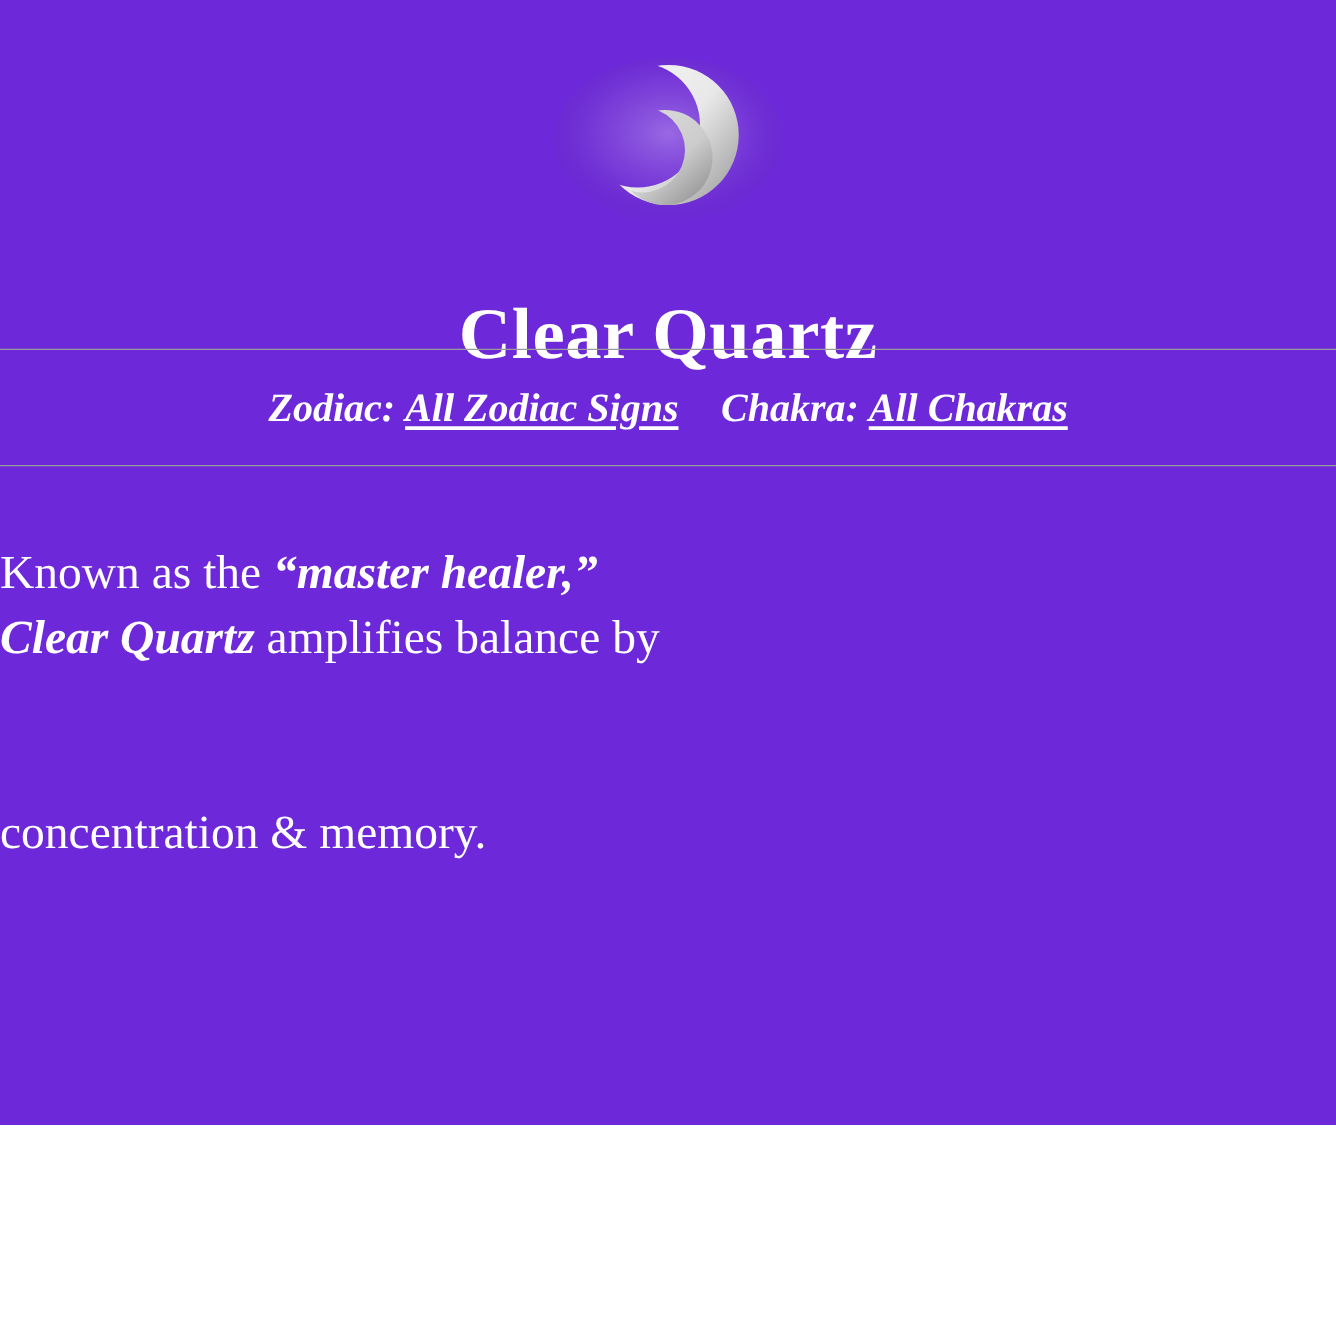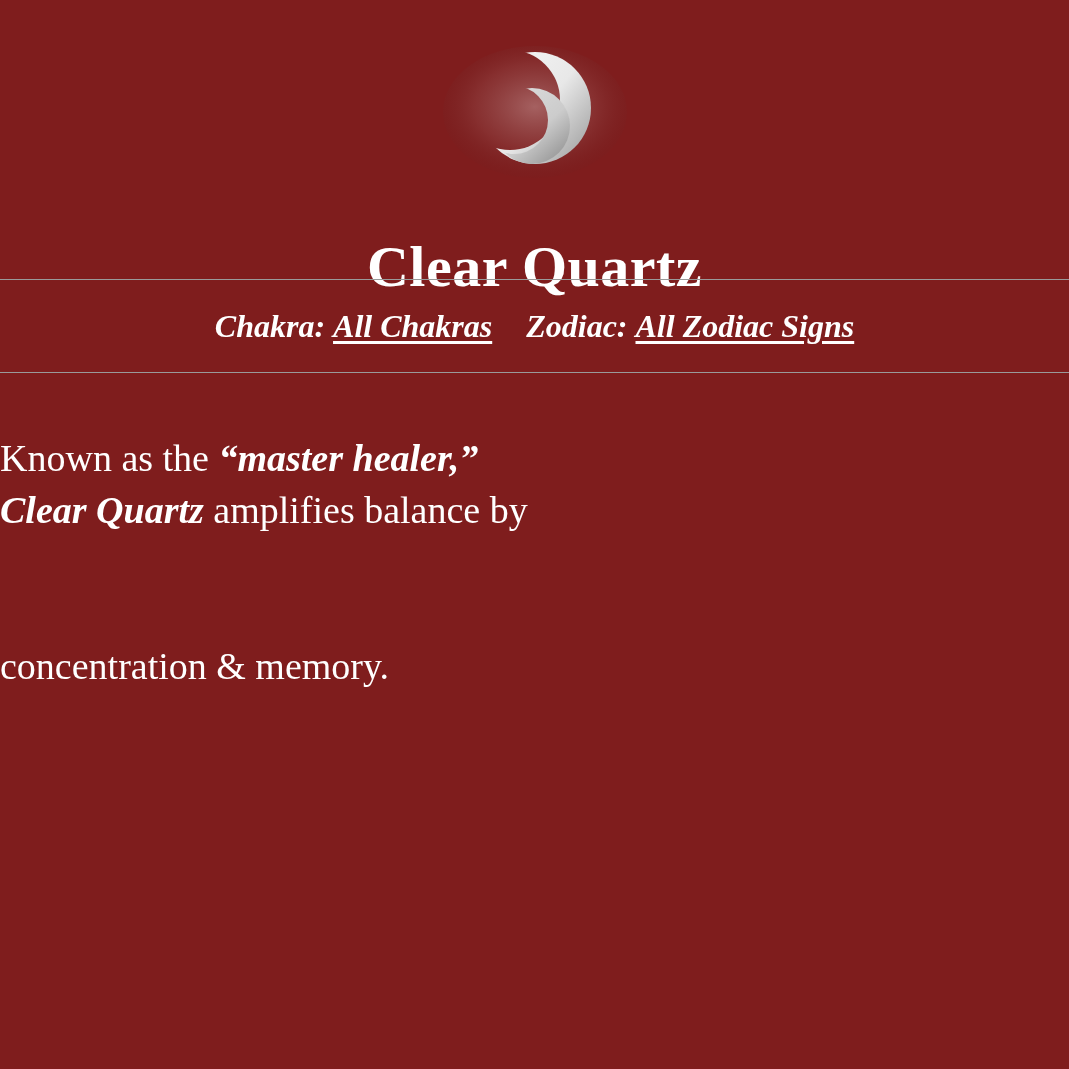--- a/index.html
+++ b/index.html
@@ -9,22 +9,22 @@
   }
   body {
     width: 1069px;
     height: 1069px;
     overflow: hidden;
     font-family: "Liberation Serif", serif;
   }
   .card {
     position: relative;
     width: 1069px;
-    height: 1069px;
-    background: #7f1d1d;
+    height: 900px;
+    background: #6d28d9;
     color: #ffffff;
     box-sizing: border-box;
     overflow: hidden;
   }
 
   
   .logo-wrap {
     position: absolute;
     top: 44px;
     left: 0;
@@ -150,26 +150,26 @@
       <rect x="0" y="0" width="190" height="140" fill="url(#moonShade2)" mask="url(#cutInner)"></rect>
     </svg>
   </div>
 
   <h1 class="title">Clear Quartz</h1>
 
   <div class="rule rule-top"></div>
 
   <div class="meta-row">
     <span class="meta-item">
+      <span class="meta-label">Zodiac:</span>
+      <span class="meta-value">All Zodiac Signs</span>
+    </span>
+    <span class="meta-item">
       <span class="meta-label">Chakra:</span>
       <span class="meta-value">All Chakras</span>
-    </span>
-    <span class="meta-item">
-      <span class="meta-label">Zodiac:</span>
-      <span class="meta-value">All Zodiac Signs</span>
     </span>
   </div>
 
   <div class="rule rule-bottom"></div>
 
   <div class="body-text">
 
     <p class="para">
       <span>Known as the </span><span class="em-quote">“master healer,”</span><br>
       <span class="em-name">Clear Quartz</span><span> amplifies balance by</span><br>

